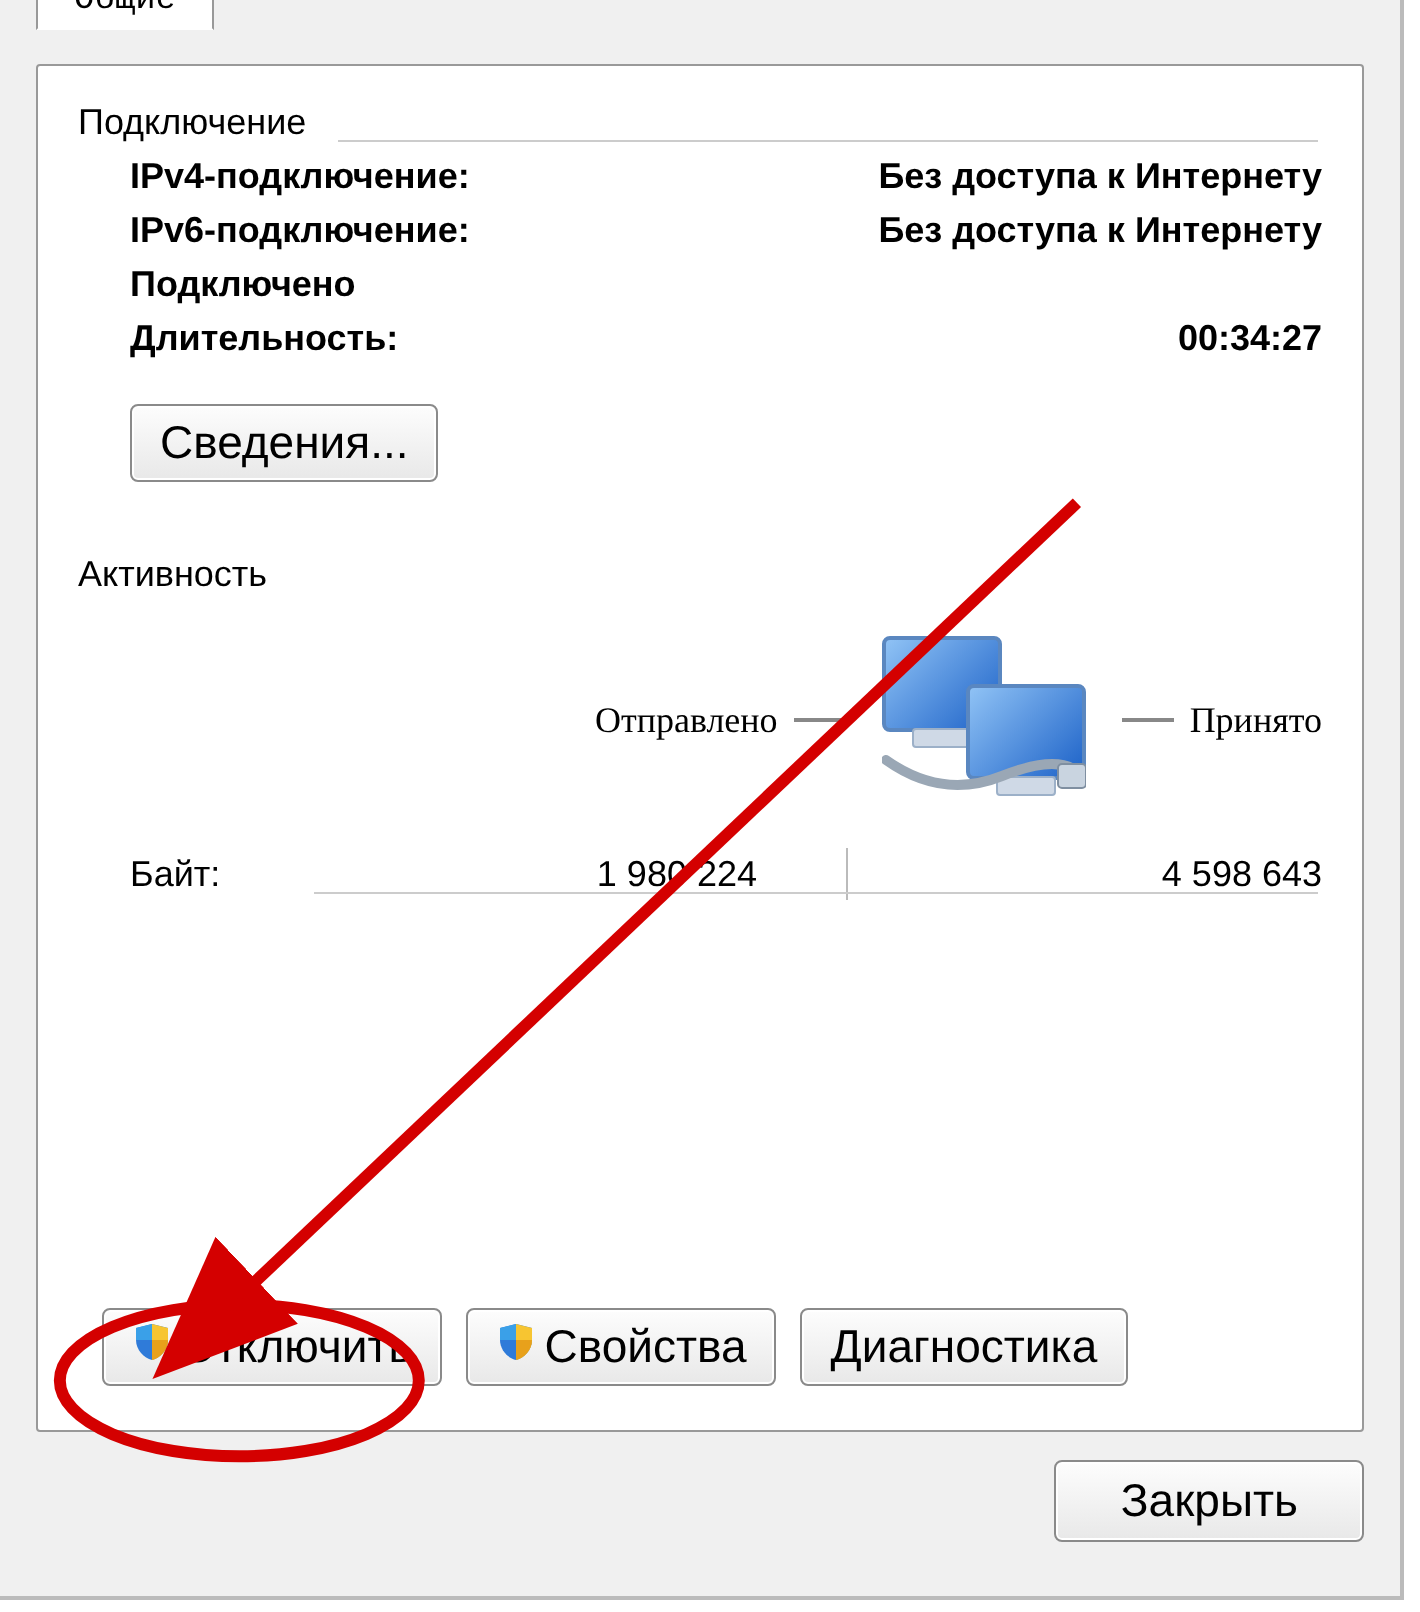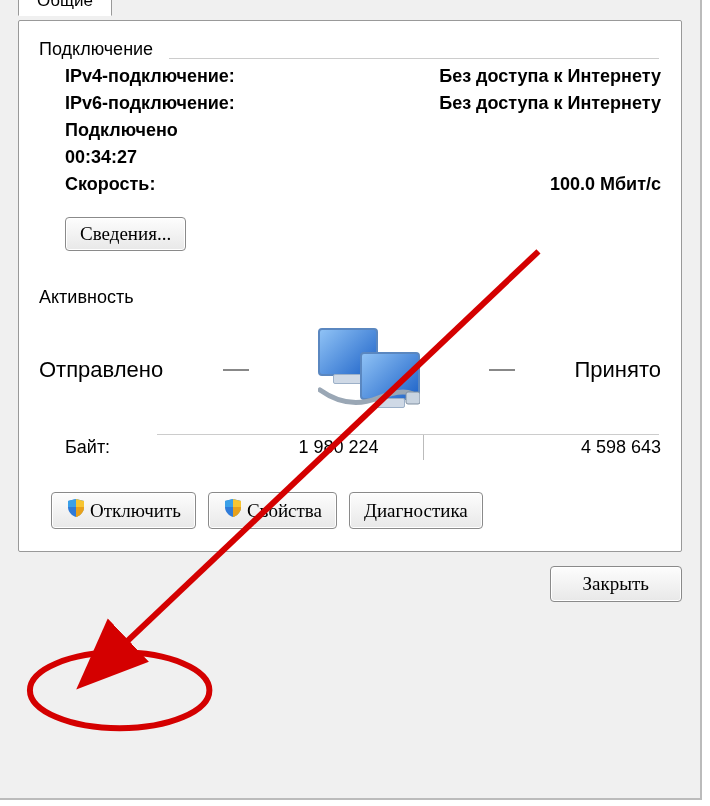--- a/index.html
+++ b/index.html
@@ -20,41 +20,42 @@
     top: 0;
     width: 702px;
     height: 800px;
     box-sizing: border-box;
     border-right: 2px solid #bbb;
     border-bottom: 2px solid #bbb;
     background: #f0f0f0;
   }
   .tab-area {
     position: relative;
-    height: 20px;
+    height: 32px;
+    font-family: Liberation Mono, monospace;
   }
   .tab {
     position: absolute;
     left: 18px;
     top: -14px;
     background: #fff;
     border: 1px solid #999;
     border-bottom: 1px solid #fff;
     border-radius: 3px 3px 0 0;
     padding: 4px 18px 4px 18px;
     font-size: 17px;
   }
   .tab-content {
     margin: 0 18px 0 18px;
     background: #fff;
     border: 1px solid #999;
     border-top: 1px solid #999;
     border-radius: 2px;
     padding: 18px 20px 18px 20px;
-    height: 532px;
+    height: 684px;
     box-sizing: border-box;
     position: relative;
   }
   .group-title {
     font-size: 18px;
     margin-bottom: 6px;
   }
   .group-line {
     border: none;
     border-top: 1px solid #ccc;
@@ -80,37 +81,38 @@
   .row .label { }
   .row .value { text-align: right; }
   .btn {
     display: inline-flex;
     align-items: center;
     gap: 4px;
     background: linear-gradient(#fdfdfd, #e8e8e8);
     border: 1px solid #8a8a8a;
     border-radius: 4px;
     padding: 5px 14px;
-    font-size: 19px;
-    font-family: Liberation Serif, serif;
+    font-size: 23px;
+    font-family: Liberation Sans, sans-serif;
     cursor: pointer;
     box-shadow: inset 0 0 0 1px #fff;
   }
   .details-btn-row {
     margin: 22px 0 0 26px;
   }
   .activity-group {
     margin-top: 36px;
   }
   .activity-headers {
     display: flex;
     align-items: center;
-    justify-content: space-between;
+    justify-content: flex-end;
     margin: 18px 0 4px 0;
-    font-size: 22px;
+    font-size: 18px;
+    font-family: Liberation Serif, serif;
   }
   .dash { display:inline-block; width: 26px; border-top: 2px solid #888; margin: 0 8px; vertical-align: middle; }
   .net-icon {
     width: 110px;
     height: 88px;
     position: relative;
     margin: 0 6px;
   }
   .monitor {
     position: absolute;
@@ -195,25 +197,22 @@
           <span class="value">Без доступа к Интернету</span>
         </div>
         <div class="row">
           <span class="label">IPv6-подключение:</span>
           <span class="value">Без доступа к Интернету</span>
         </div>
         <div class="row">
           <span class="value">Подключено</span>
         </div>
         <div class="row">
+          <span class="label">Длительность:</span>
           <span class="value">00:34:27</span>
-        </div>
-        <div class="row">
-          <span class="label">Скорость:</span>
-          <span class="value">100.0 Мбит/с</span>
         </div>
       </div>
       <div class="details-btn-row">
         <button class="btn">
           <span>Сведения...</span>
         </button>
       </div>
     </div>
 
     <div class="activity-group">

